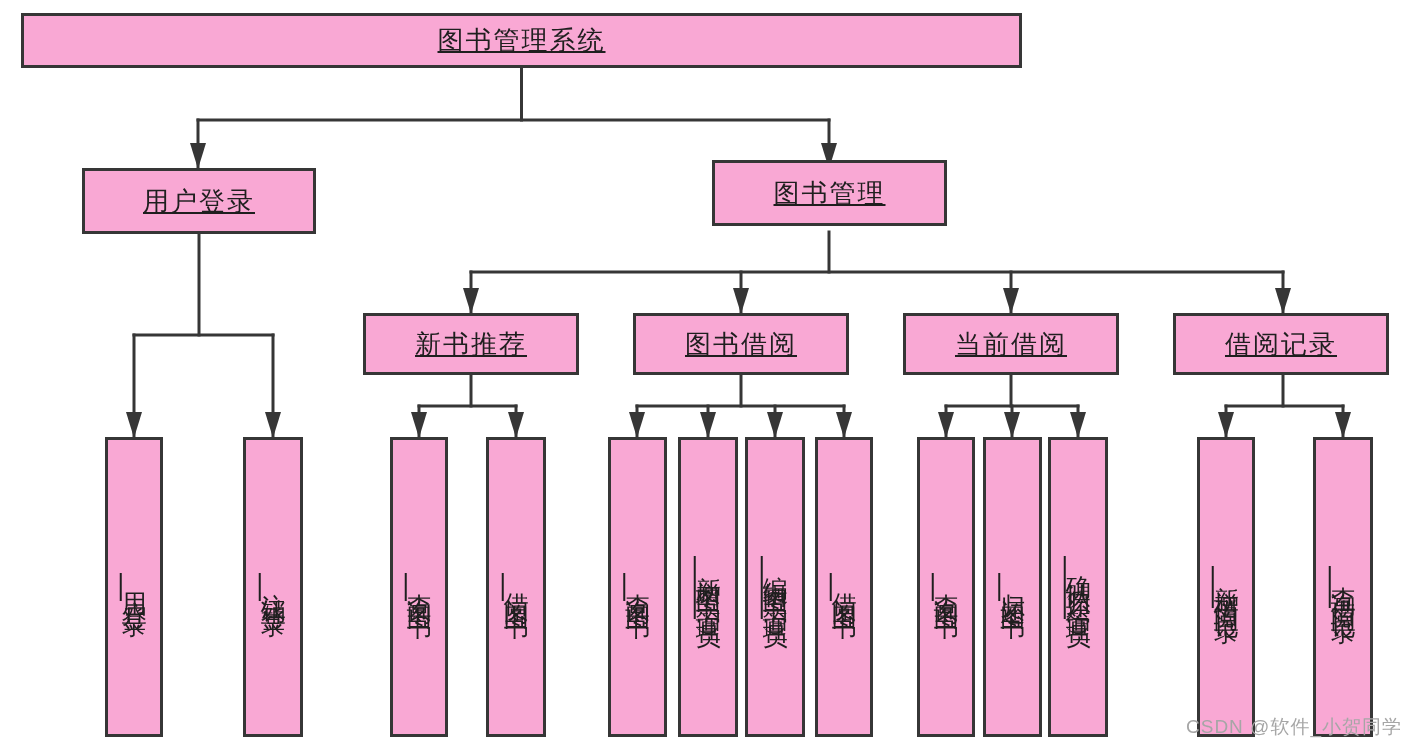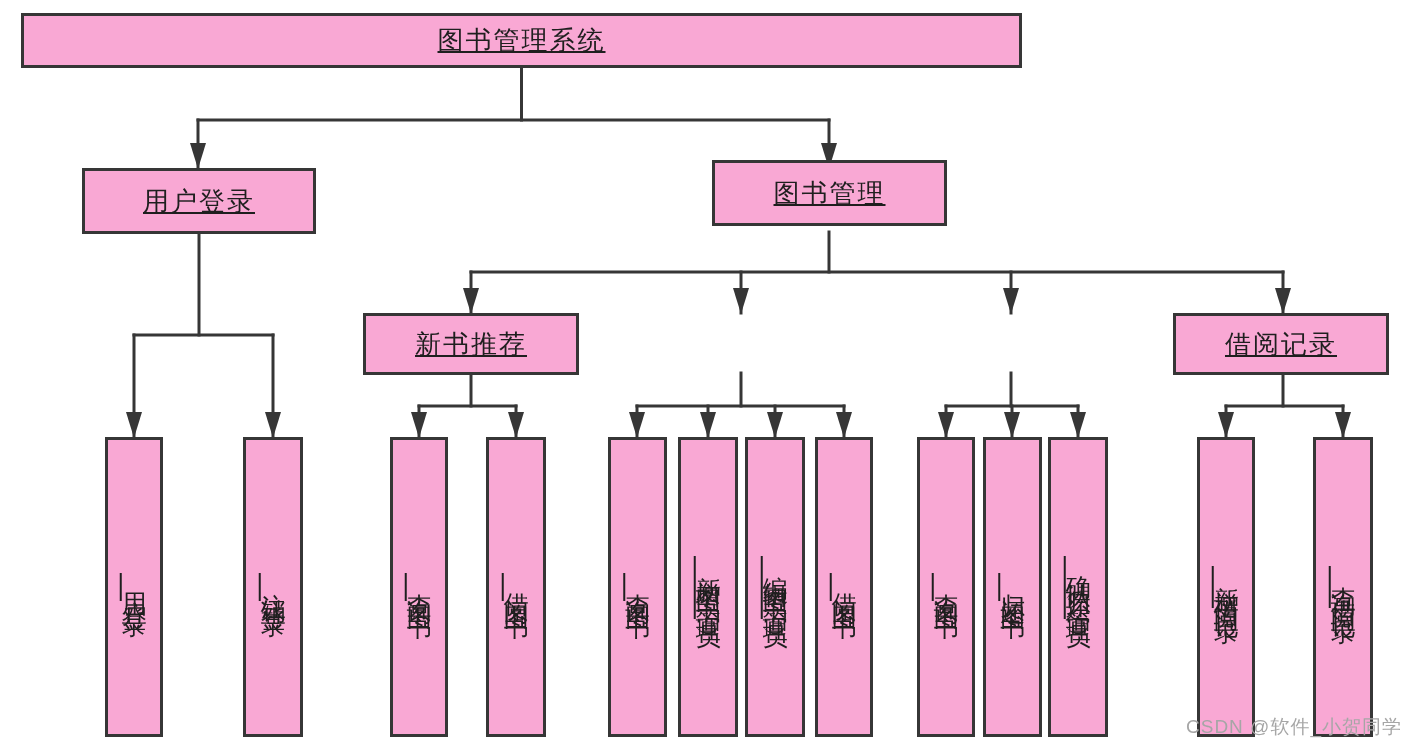--- a/index.html
+++ b/index.html
@@ -116,20 +116,26 @@
   <div class="node" style="left:82px;top:168px;width:234px;height:66px">
     <span class="h-label">用户登录</span>
   </div>
   <div class="node" style="left:712px;top:160px;width:235px;height:66px">
     <span class="h-label">图书管理</span>
   </div>
 
   <div class="node" style="left:363px;top:313px;width:216px;height:62px">
     <span class="h-label">新书推荐</span>
   </div>
+  <div class="node" style="left:633px;top:313px;width:216px;height:62px">
+    <span class="h-label">图书借阅</span>
+  </div>
+  <div class="node" style="left:903px;top:313px;width:216px;height:62px">
+    <span class="h-label">当前借阅</span>
+  </div>
   <div class="node" style="left:1173px;top:313px;width:216px;height:62px">
     <span class="h-label">借阅记录</span>
   </div>
 
   <div class="node" style="left:105px;top:437px;width:58px;height:300px">
     <span class="v-label">用户登录</span>
   </div>
   <div class="node" style="left:243px;top:437px;width:60px;height:300px">
     <span class="v-label">注销登录</span>
   </div>

